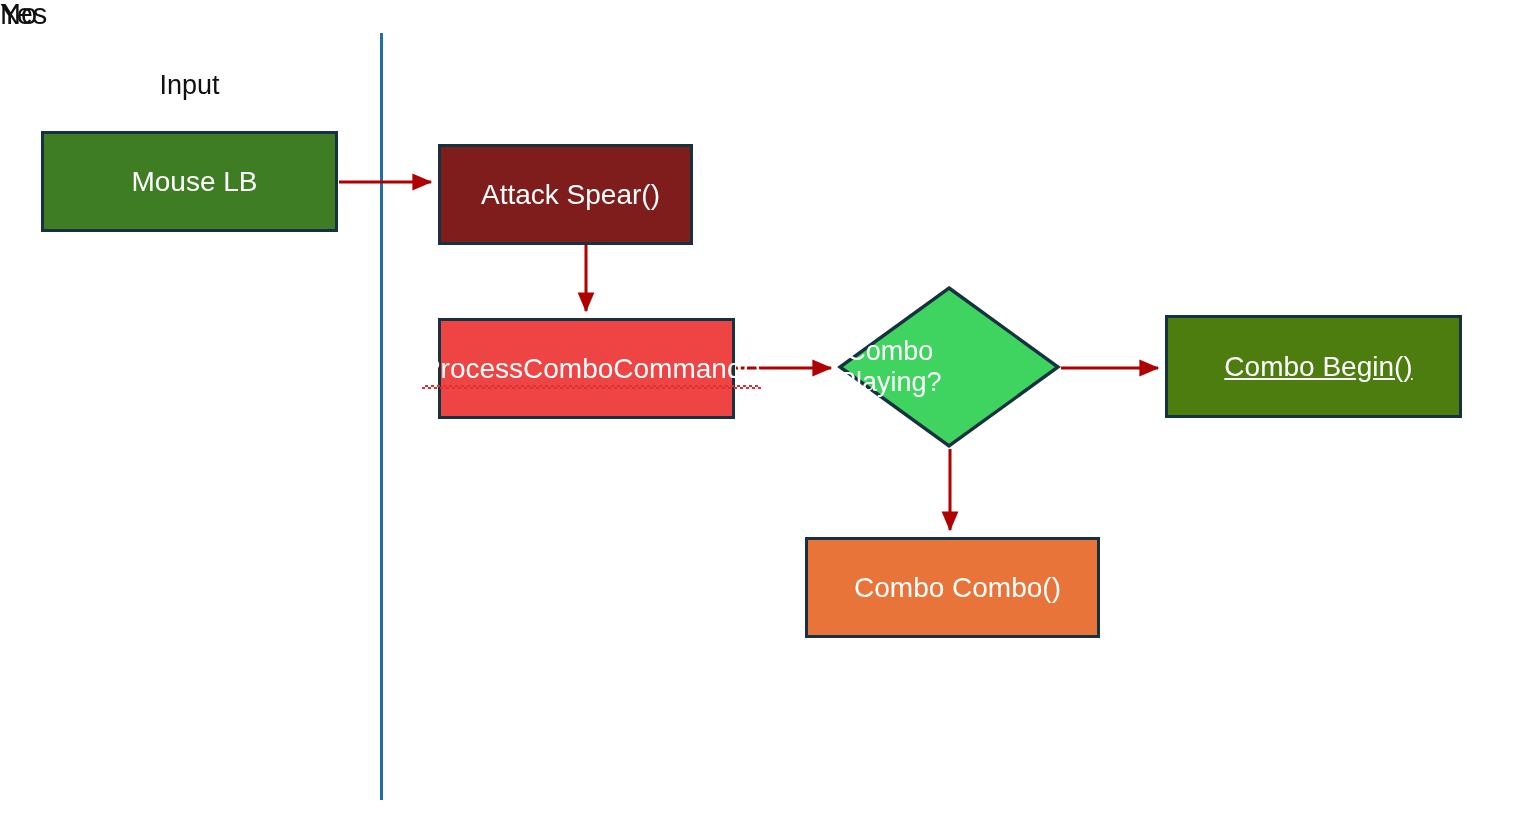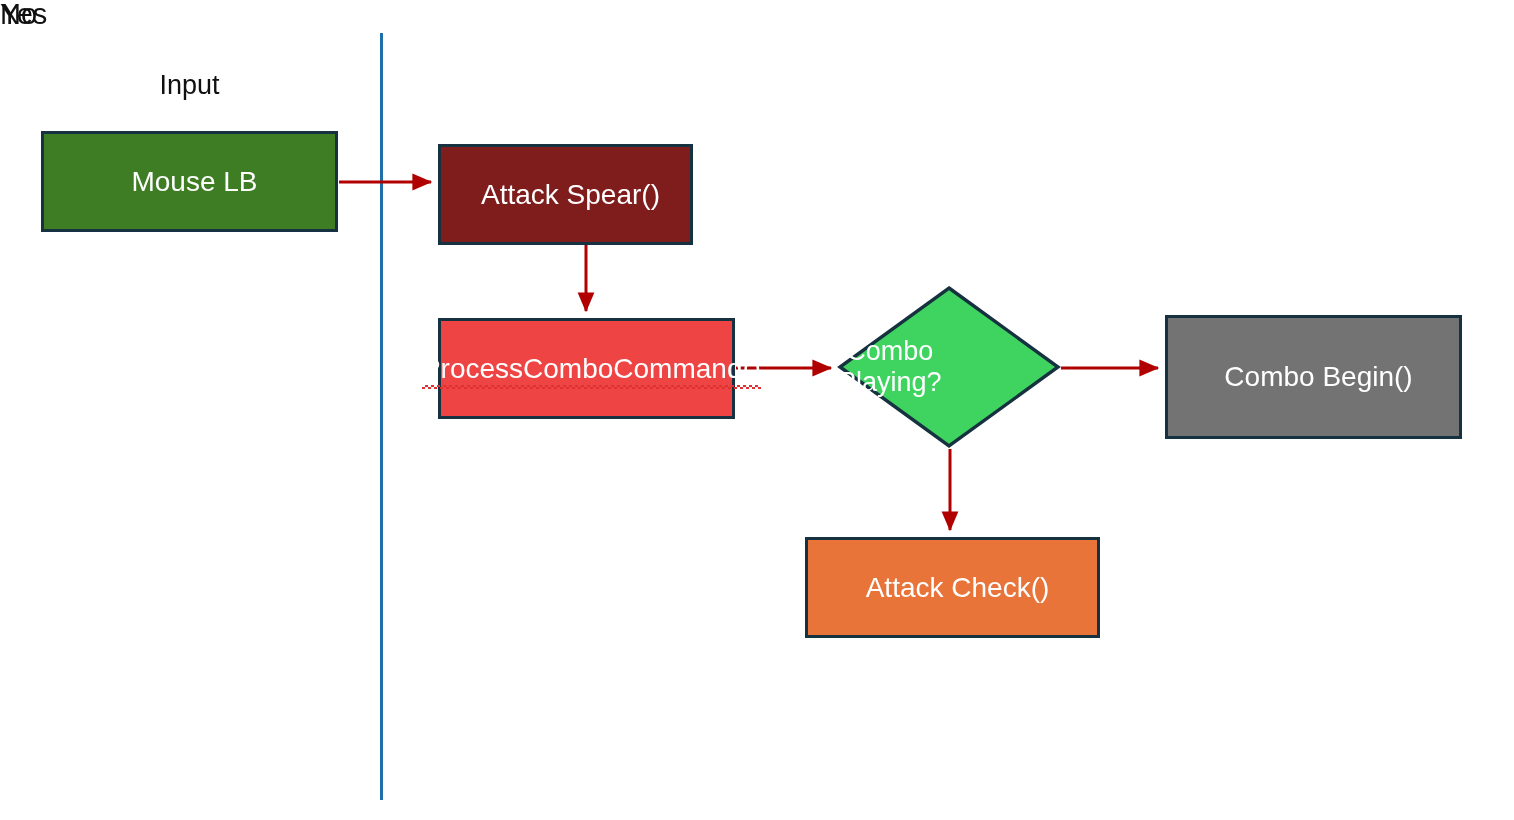--- a/index.html
+++ b/index.html
@@ -160,21 +160,21 @@
 
   <div class="diamond-wrap" id="node-combo-playing" style="left: 838px; top: 286px; width: 222px; height: 162px;">
     <svg width="222" height="162" viewBox="0 0 222 162" preserveAspectRatio="none">
       <polygon points="111,2 220,81 111,160 2,81" fill="#3FD45F" stroke="#16313F" stroke-width="3.4" stroke-linejoin="miter"></polygon>
     </svg>
     <div class="diamond-text">
       <span id="combo-playing-text">Combo<br>Playing?</span>
     </div>
   </div>
 
-  <div class="node orange" id="node-combo-begin" style="left: 1165px; top: 315px; width: 297px; height: 124px; background: #737373; border-color: rgb(22, 49, 63);">
+  <div class="node orange" id="node-combo-begin" style="left: 1165px; top: 315px; width: 297px; height: 103px; background: #4d7c0f; border-color: rgb(22, 49, 63); text-decoration: underline;">
     <span class="node-label">Combo Begin()</span>
   </div>
 
   <div class="node orange" id="node-combo-check" style="left: 805px; top: 537px; width: 295px; height: 101px; background: rgb(232, 116, 58); border-color: rgb(22, 49, 63);">
-    <span class="node-label">Attack Check()</span>
+    <span class="node-label">Combo Combo()</span>
   </div>
 
 </div>
 
 </body></html>

